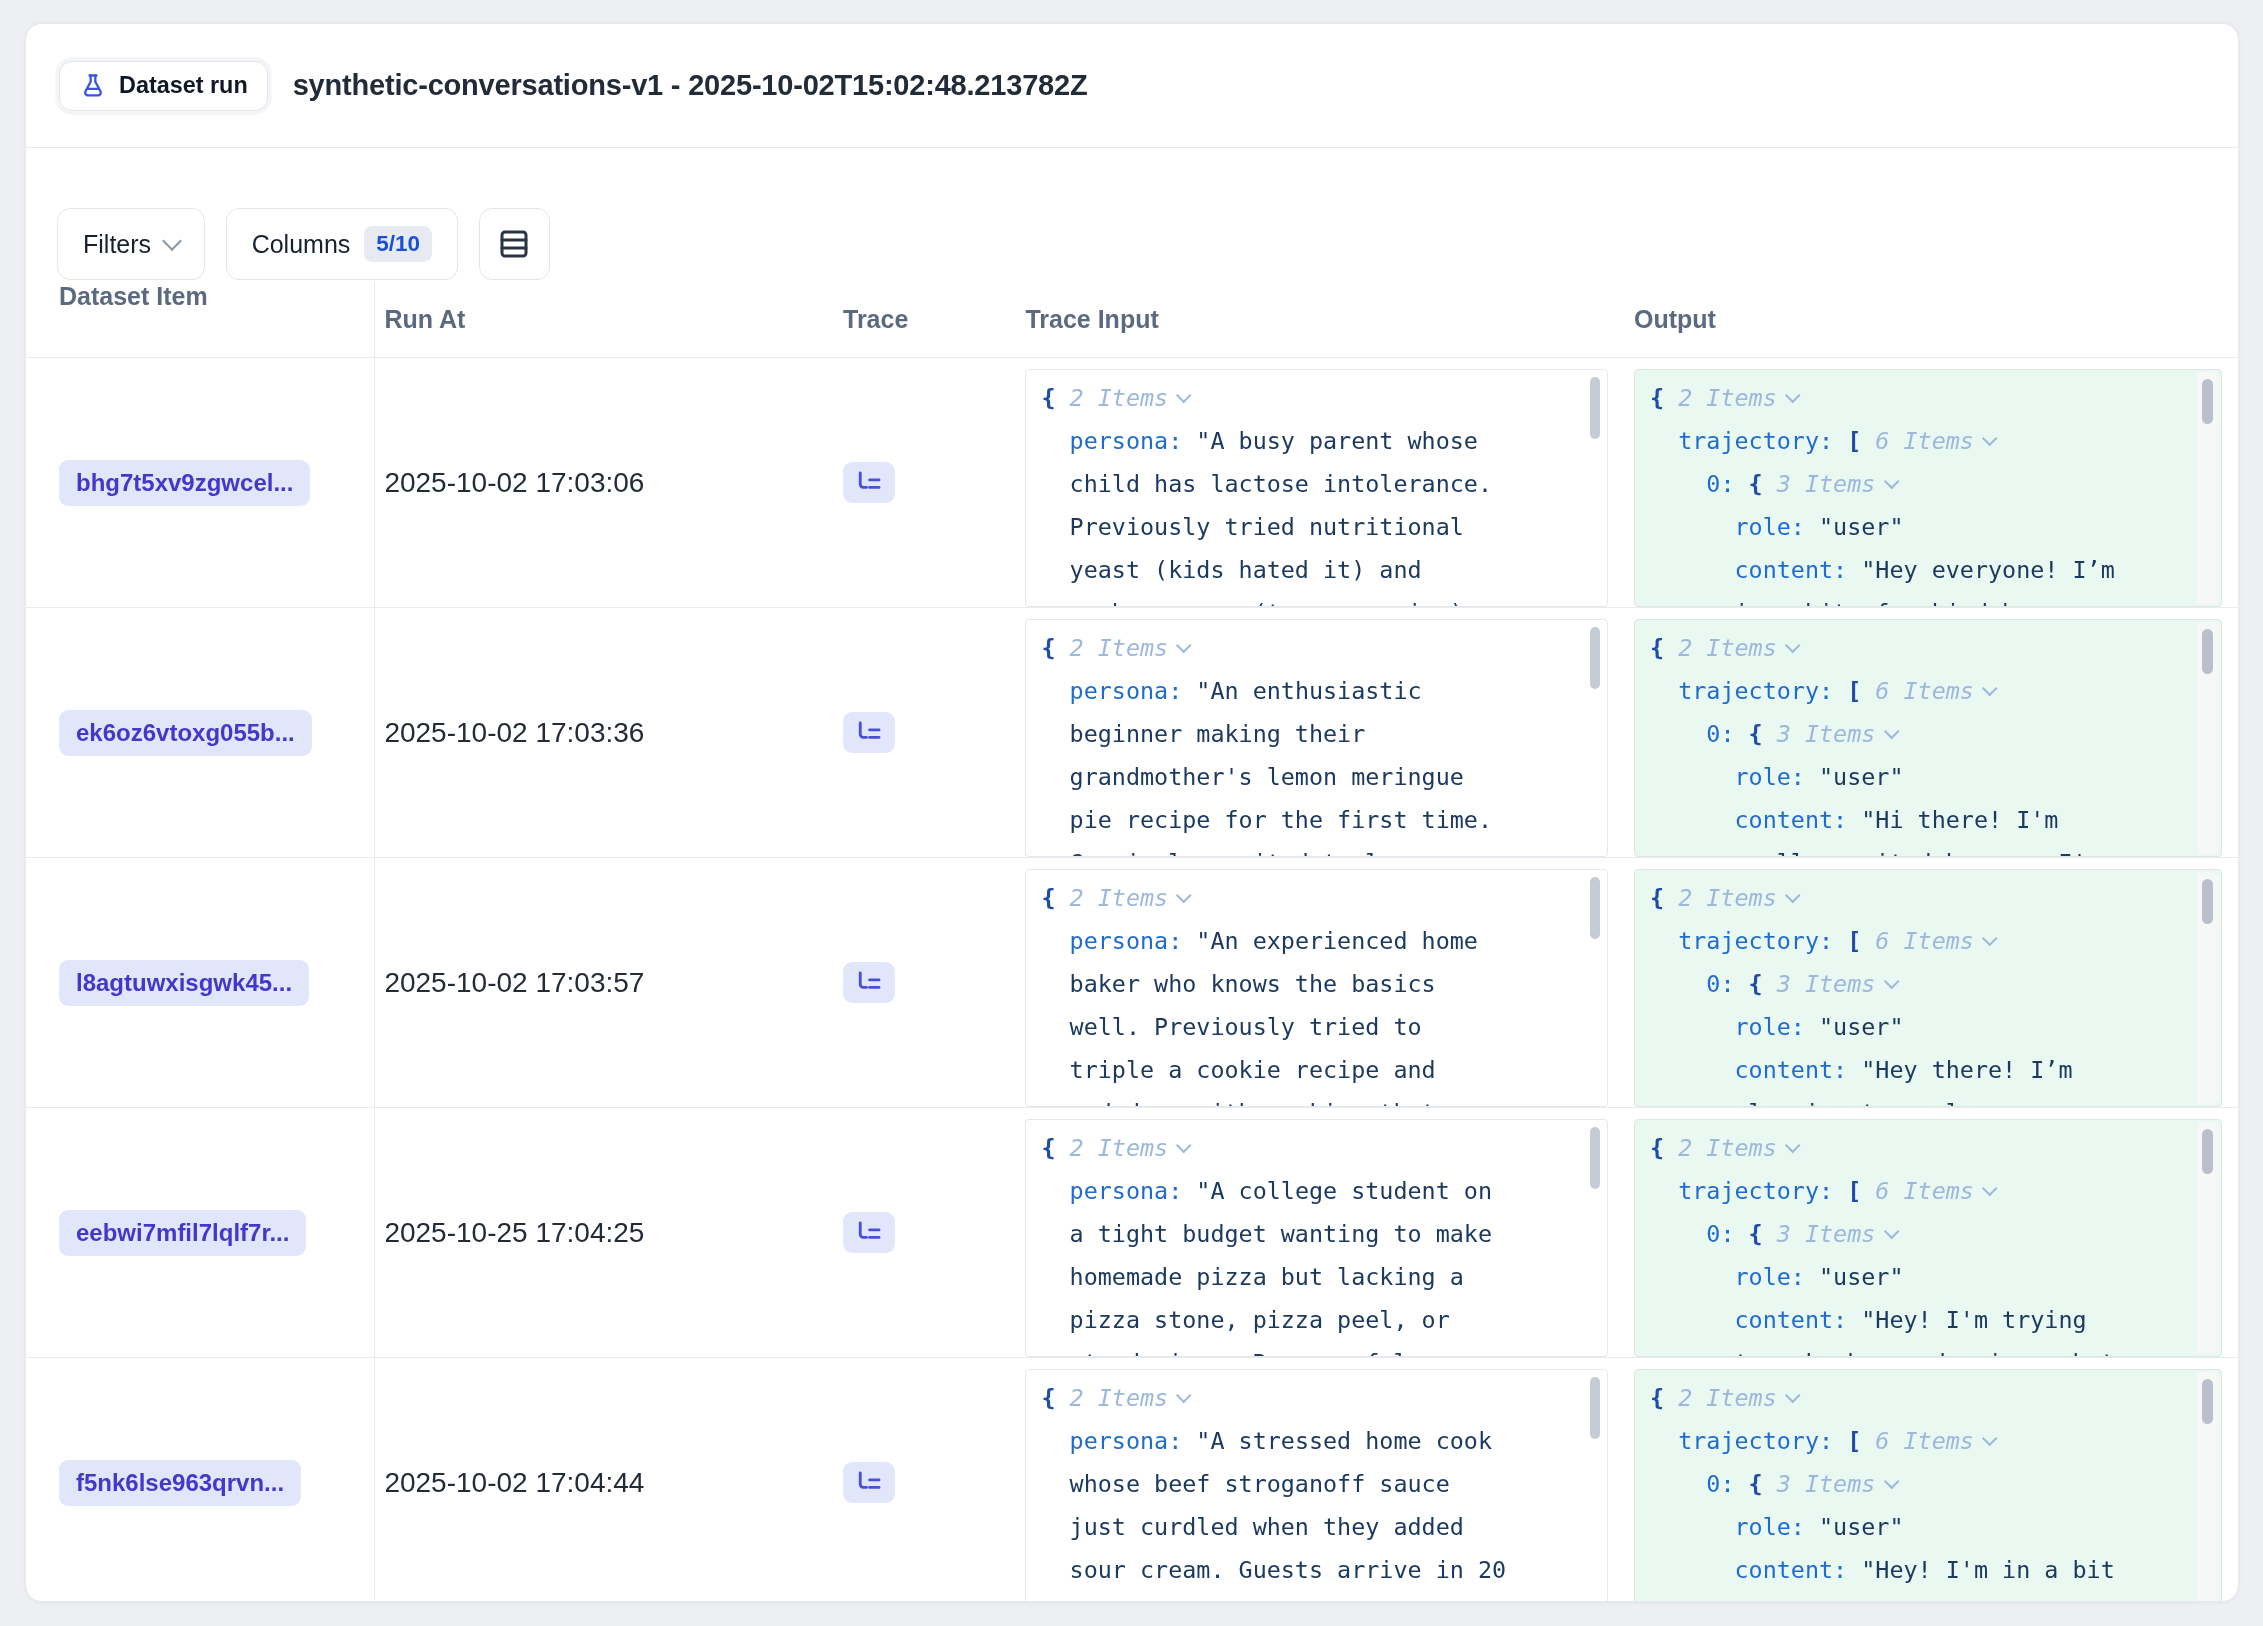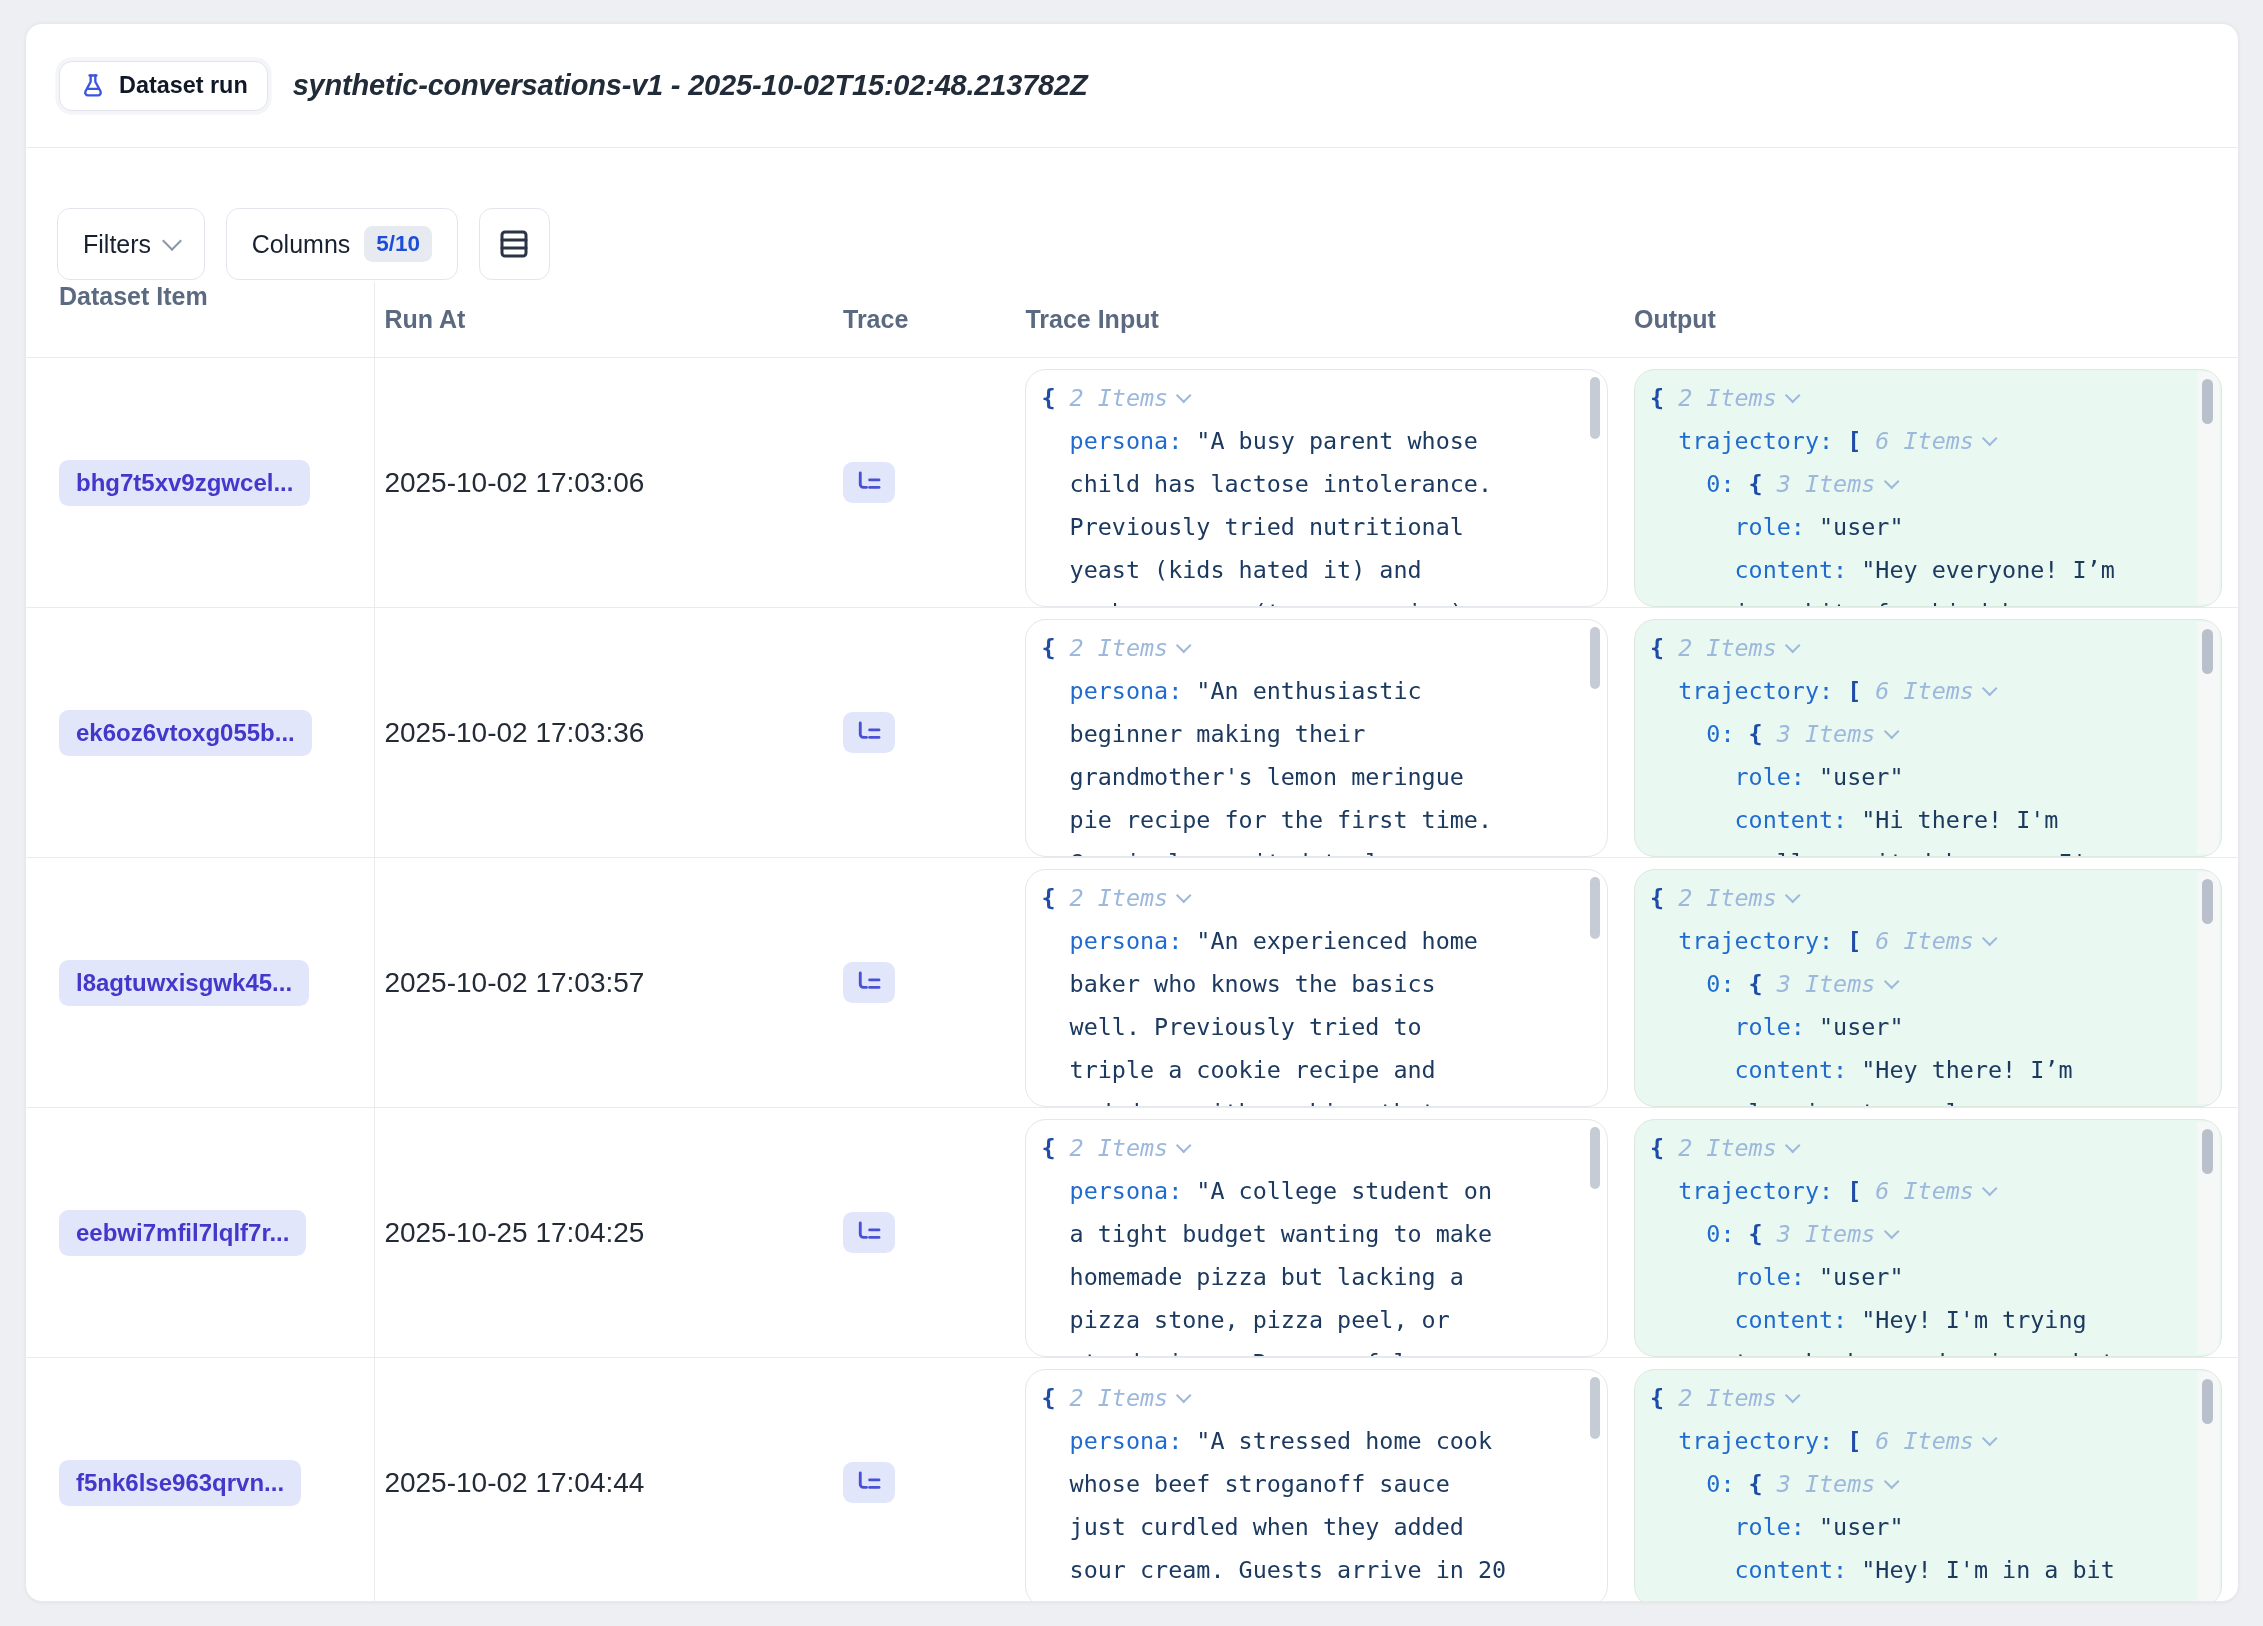--- a/index.html
+++ b/index.html
@@ -17,21 +17,21 @@
     overflow:hidden;box-sizing:border-box;
   }
   
   .hdr{height:124px;display:flex;align-items:center;padding:0 33px;border-bottom:0.9px solid #e8eaee;box-sizing:border-box;}
   .pill{
     display:inline-flex;align-items:center;gap:12px;
     padding:10.3px 19px;background:#fff;border:0.9px solid #e1e5ea;border-radius:13px;
     box-shadow:0 0 0 3.7px #f3f5f8;
     font-size:23.4px;font-weight:700;color:#101828;white-space:nowrap;
   }
-  .title{font-size:29px;font-weight:700;color:#222b38;margin-left:25px;letter-spacing:-0.2px;white-space:nowrap;font-style:italic;}
+  .title{font-size:29px;font-weight:700;color:#222b38;margin-left:25px;letter-spacing:-0.2px;white-space:nowrap;}
   
   .toolbar{height:134px;box-sizing:border-box;padding:19.7px 0 0 31px;display:flex;gap:20.6px;align-items:flex-start;}
   .btn{
     display:inline-flex;align-items:center;gap:14px;height:72px;padding:0 25px;
     background:#fff;border:0.9px solid #e2e6ec;border-radius:13px;
     font-family:"Liberation Sans",sans-serif;
     font-size:25px;font-weight:500;color:#17202e;cursor:pointer;box-sizing:border-box;margin-top:40px;
   }
   .icon-btn{width:71px;justify-content:center;padding:0;}
   .count-badge{background:#e7ebf1;border-radius:8.4px;padding:4.7px 12px;font-size:22.5px;font-weight:600;color:#1d4ed8;}
@@ -51,21 +51,21 @@
   .item-badge{
     max-width:286px;overflow:hidden;white-space:nowrap;
     background:#e2e6fb;color:#4338ca;font-weight:600;font-size:24px;
     padding:9.4px 17px;border-radius:9.4px;cursor:pointer;
   }
   .runat{font-size:28px;color:#232b36;}
   .trace-btn{width:52px;height:41px;background:#e2e6fb;border:none;border-radius:9.4px;display:flex;align-items:center;justify-content:center;cursor:pointer;}
   
   .jbox{
     position:relative;height:238px;box-sizing:border-box;overflow:hidden;
-    border:0.9px solid #e4e7ec;border-radius:21px;background:#ffffff;
+    border:0.9px solid #e4e7ec;border-radius:4px;background:#ffffff;
     padding:7.5px 41px 0 15px;cursor:pointer;
   }
   .c4 .jbox{width:583px;}
   .c5 .jbox{width:588px;}
   .jbox.out{background:#e9f8f0;border-color:#dce8e0;}
   .jline{font-family:"DejaVu Sans Mono",monospace;font-size:23.4px;line-height:43px;white-space:pre;color:#1c3a60;}
   .t-b{color:#1e4da8;font-weight:600;}
   .t-k{color:#1f6bd0;}
   .t-i{color:#9db8dd;font-style:italic;}
   .t-s{color:#1c3a60;}

